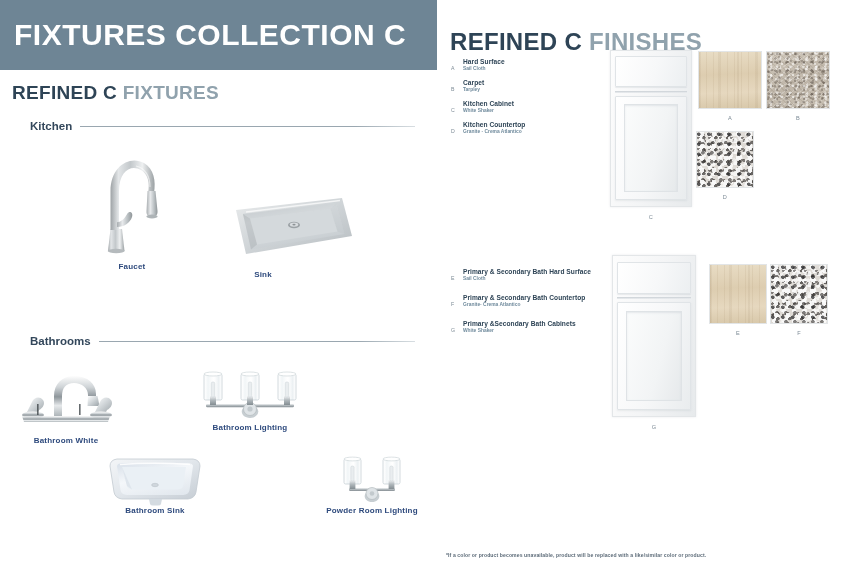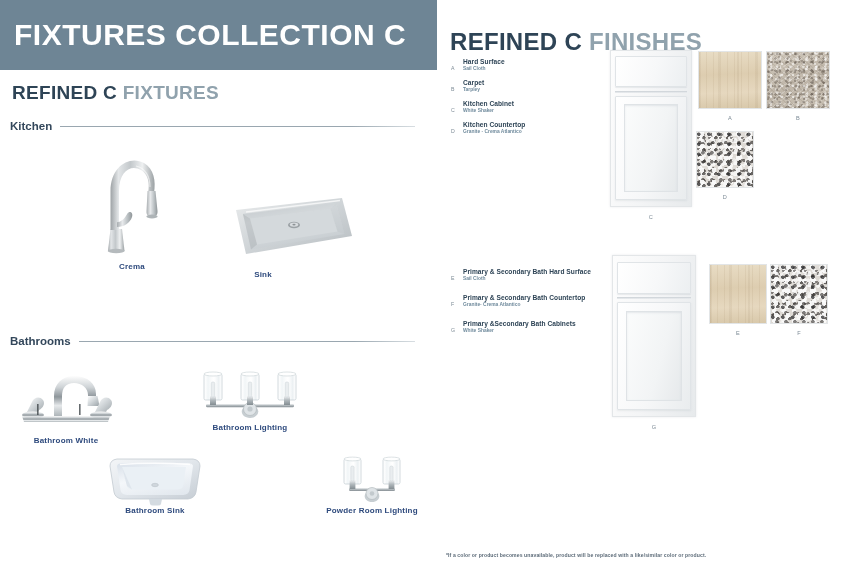--- a/index.html
+++ b/index.html
@@ -42,21 +42,21 @@
   #fixtures-heading .strong { color: #2e4456; }
   #fixtures-heading .light { color: #90a2ad; font-weight: 600; }
 
   .section-rule {
     position: absolute;
     display: flex; align-items: center;
     width: 405px;
   }
   .section-rule .rule-label {
     font-size: 11.5px; font-weight: 700; color: #33475b;
-    white-space: nowrap; padding-right: 8px;
+    white-space: nowrap; padding-right: 8px; margin-left: 20px;
   }
   .section-rule .rule-line {
     flex: 1; height: 1px;
     background: linear-gradient(to right, #9aa7b0 0%, #9aa7b0 82%, #d8dee2 100%);
   }
   #rule-kitchen { left: 10px; top: 120px; }
   #rule-bathrooms { left: 10px; top: 335px; }
 
   .fixture-caption {
     position: absolute;
@@ -255,21 +255,21 @@
 
     <path d="M22.5 97 L22.5 58 C22.5 33 42 22 56 30 C66 36 68 48 66 60 L60 60 C62 50 60 41 53 37 C43 31 31 38 31 58 L31 97 Z" fill="url(#steel)"></path>
 
     <path d="M59.5 58 L67.5 58 L69.5 78 C69.8 82 67.5 84 64 84 C60.5 84 58.2 82 58.5 78 Z" fill="url(#steel2)"></path>
     <ellipse cx="64" cy="83.5" rx="5.6" ry="1.9" fill="#aeb4b7"></ellipse>
 
     <path d="M29 94 C36 94 42 90 44 84 C45.2 80.5 43 78 40.5 79.5 C38.5 80.8 38 84 35 86.5 C32.5 88.6 30.5 89.2 29 89.2 Z" fill="url(#steel2)"></path>
 
     <path d="M48 33 C57 35 62 43 62 54" stroke="#ffffff" stroke-opacity=".55" stroke-width="1.2" fill="none"></path>
   </svg>
-  <div class="fixture-caption" style="left:88px; top:262px; width:88px;">Crema</div>
+  <div class="fixture-caption" style="left:88px; top:262px; width:88px;">Faucet</div>
 
   <svg class="fixture-img" style="left:216px; top:192px;" width="140" height="76" viewBox="0 0 140 76">
     <defs>
       <linearGradient id="sinkOuter" x1="0" y1="0" x2="1" y2="1">
         <stop offset="0%" stop-color="#e9ebec"></stop>
         <stop offset="50%" stop-color="#cfd4d7"></stop>
         <stop offset="100%" stop-color="#b7bdc1"></stop>
       </linearGradient>
       <linearGradient id="sinkBasin" x1="0" y1="0" x2="0.4" y2="1">
         <stop offset="0%" stop-color="#b9bfc3"></stop>

